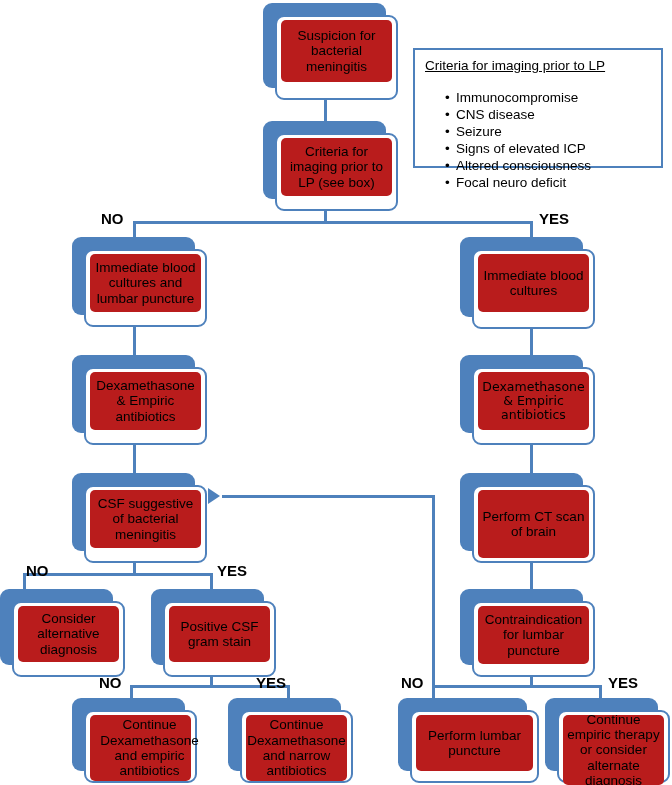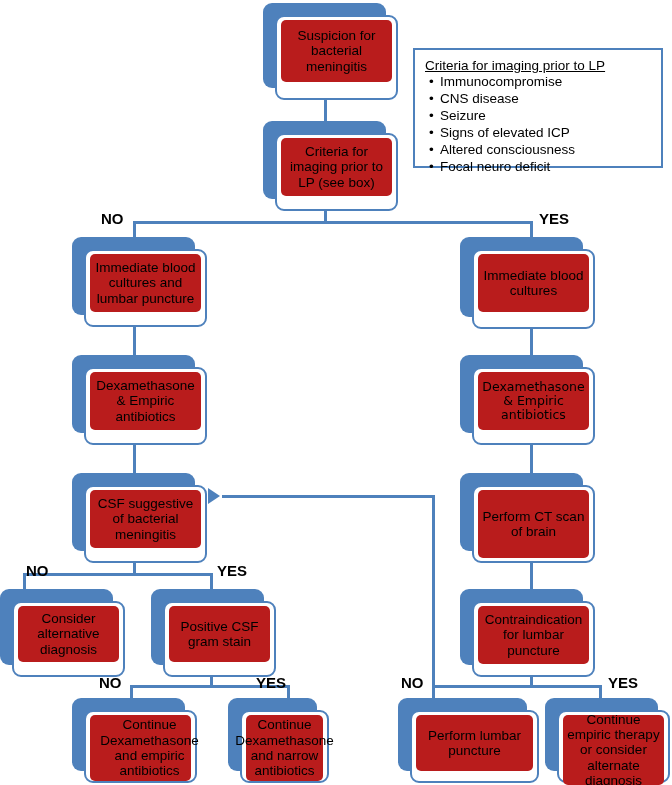--- a/index.html
+++ b/index.html
@@ -41,21 +41,21 @@
   .lbl{position:absolute;font-weight:bold;font-size:15px;color:#000;
        font-family:"Liberation Sans", sans-serif;white-space:nowrap;}
 
   
   #criteria{
     position:absolute;left:413px;top:48px;width:250px;height:120px;
     background:#ffffff;border:2px solid #4E81BC;box-sizing:border-box;
     padding:8px 10px;
   }
   #criteria .ctitle{font-size:13.5px;text-decoration:underline;color:#000;margin-bottom:0;}
-  #criteria ul{margin:0;padding-left:15px;list-style:none;}
+  #criteria ul{margin:16px;padding-left:15px;list-style:none;}
   #criteria li{font-size:13.5px;color:#000;line-height:1.26;position:relative;}
   #criteria li:before{content:"\2022";position:absolute;left:-11px;}
 </style>
 </head>
 <body>
 
 <div id="canvas">
 
   <div class="ln lnv" style="left:324px;top:100px;width:3px;height:26px;"></div>
 
@@ -155,21 +155,21 @@
 
   <div class="node" style="left:72px;top:698px;width:125px;height:85px;">
     <div class="shadow"></div>
     <div class="face">
       <div class="panel" style="height:66px;padding-left:22px;">
         <span>Continue Dexamethasone and empiric antibiotics</span>
       </div>
     </div>
   </div>
 
-  <div class="node" style="left:228px;top:698px;width:101px;height:85px;">
+  <div class="node" style="left:228px;top:698px;width:125px;height:85px;">
     <div class="shadow"></div>
     <div class="face">
       <div class="panel" style="height:66px;">
         <span>Continue Dexamethasone and narrow antibiotics</span>
       </div>
     </div>
   </div>
 
   <div class="node" style="left:460px;top:237px;width:135px;height:92px;">
     <div class="shadow"></div>

